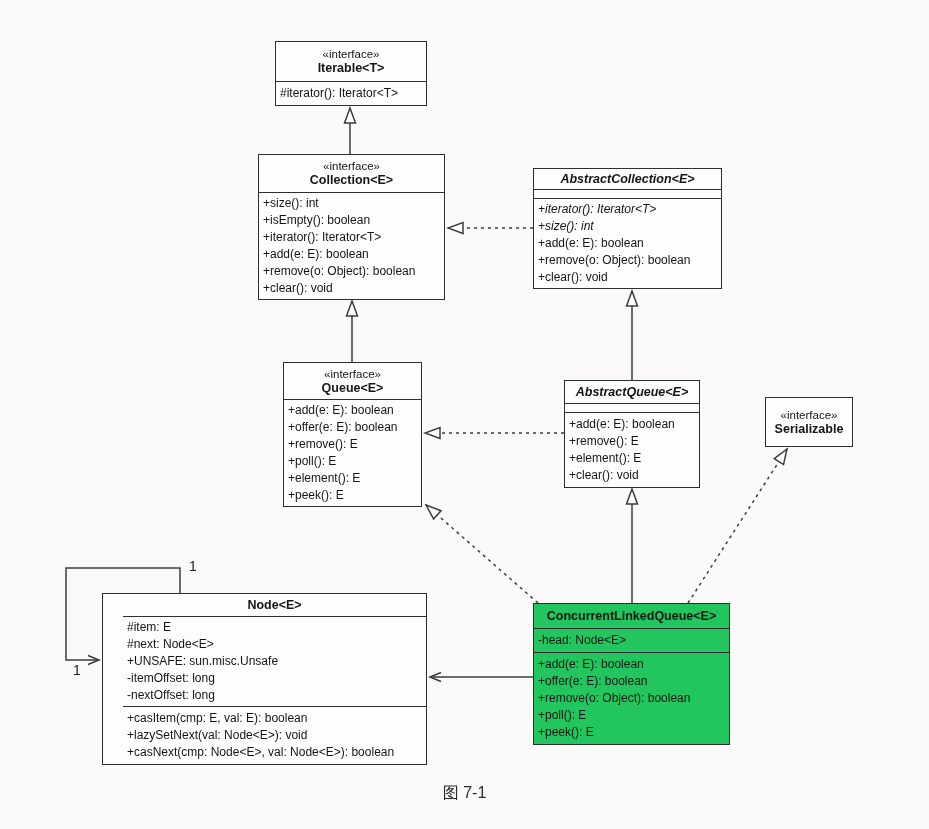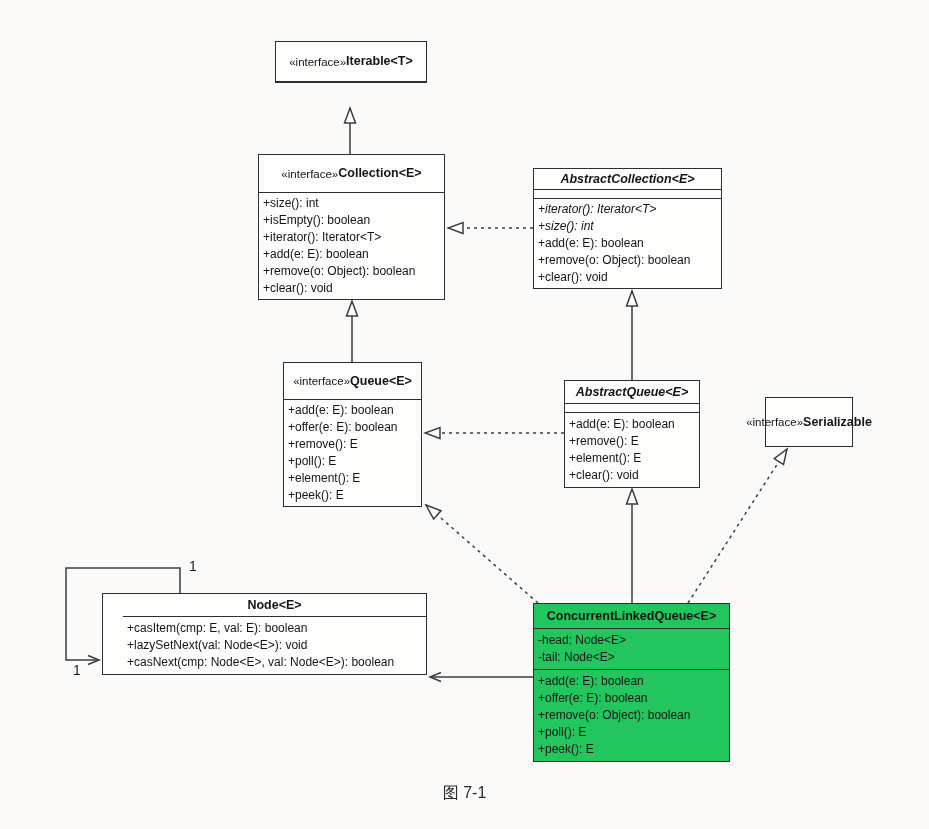--- a/index.html
+++ b/index.html
@@ -1,20 +1,20 @@
 <!DOCTYPE html>
 <html><head>
 <meta charset="utf-8">
 <style>
   html,body{margin:0;padding:0;background:#fbfaf8;}
   #stage{position:relative;width:929px;height:829px;background:#fbfaf8;overflow:hidden;
          font-family:"Liberation Sans","DejaVu Sans",sans-serif;color:#151515;}
   svg.connectors{position:absolute;left:0;top:0;pointer-events:none;}
   .box{position:absolute;background:#fdfdfc;border:1.6px solid #2e2e2e;box-sizing:border-box;}
-  .title{border-bottom:1.6px solid #2e2e2e;display:flex;flex-direction:row;
+  .title{border-bottom:1.6px solid #2e2e2e;display:flex;flex-direction:column;
          align-items:center;justify-content:center;text-align:center;box-sizing:border-box;}
   .title.noline{border-bottom:none;}
   .stereo{font-size:11.5px;line-height:14px;}
   .cname{font-size:12.5px;font-weight:700;line-height:15px;}
   .abstract .cname{font-style:italic;}
   .empty{height:8px;border-bottom:1.6px solid #2e2e2e;}
   .compartment{padding:2px 4px;font-size:12px;line-height:17px;box-sizing:border-box;}
   .compartment.sep{border-bottom:1.6px solid #2e2e2e;}
   .row{white-space:nowrap;}
   .it{font-style:italic;}
@@ -45,20 +45,23 @@
     <path d="M538,603 L426,505" stroke="#3d3d3d" stroke-width="1.5" fill="none" stroke-dasharray="3 4" marker-end="url(#tri)"></path>
     <path d="M688,603 L787,449" stroke="#3d3d3d" stroke-width="1.5" fill="none" stroke-dasharray="3 4" marker-end="url(#tri)"></path>
     <path d="M533,677 L430,677" stroke="#3d3d3d" stroke-width="1.5" fill="none" marker-end="url(#openarrow)"></path>
     <path d="M180,593 L180,568 L66,568 L66,660 L99,660" stroke="#3d3d3d" stroke-width="1.5" fill="none" marker-end="url(#openarrow)"></path>
   </svg>
 
   <div class="box" style="left:275px;top:41px;width:152px;">
     <div class="title" style="height:40px;">
       <div class="stereo">«interface»</div>
       <div class="cname">Iterable&lt;T&gt;</div>
+    </div>
+    <div class="compartment" style="padding:3px 4px;">
+      <div class="row">#iterator(): Iterator&lt;T&gt;</div>
     </div>
   </div>
 
   <div class="box" style="left:258px;top:154px;width:187px;">
     <div class="title" style="height:38px;">
       <div class="stereo">«interface»</div>
       <div class="cname">Collection&lt;E&gt;</div>
     </div>
     <div class="compartment">
       <div class="row">+size(): int</div>
@@ -116,34 +119,40 @@
     <div class="title noline" style="height:100%;">
       <div class="stereo">«interface»</div>
       <div class="cname">Serializable</div>
     </div>
   </div>
 
   <div class="box" style="left:102px;top:593px;width:325px;padding-left:20px;">
     <div class="title" style="height:23px;">
       <div class="cname">Node&lt;E&gt;</div>
     </div>
+    <div class="compartment sep">
+      <div class="row">#item: E</div>
+      <div class="row">#next: Node&lt;E&gt;</div>
+      <div class="row">+UNSAFE: sun.misc.Unsafe</div>
+      <div class="row">-itemOffset: long</div>
+      <div class="row">-nextOffset: long</div>
+    </div>
     <div class="compartment" style="padding:3px 4px;">
       <div class="row">+casItem(cmp: E, val: E): boolean</div>
       <div class="row">+lazySetNext(val: Node&lt;E&gt;): void</div>
       <div class="row">+casNext(cmp: Node&lt;E&gt;, val: Node&lt;E&gt;): boolean</div>
     </div>
   </div>
 
   <div class="box gray" style="left:533px;top:603px;width:197px;">
     <div class="title" style="height:25px;">
       <div class="cname">ConcurrentLinkedQueue&lt;E&gt;</div>
     </div>
     <div class="compartment sep" style="padding:3px 4px;">
       <div class="row">-head: Node&lt;E&gt;</div>
-      <div class="row">-tail: Node&lt;E&gt;</div>
     </div>
     <div class="compartment" style="padding:3px 4px;">
       <div class="row">+add(e: E): boolean</div>
       <div class="row">+offer(e: E): boolean</div>
       <div class="row">+remove(o: Object): boolean</div>
       <div class="row">+poll(): E</div>
       <div class="row">+peek(): E</div>
     </div>
   </div>
 

